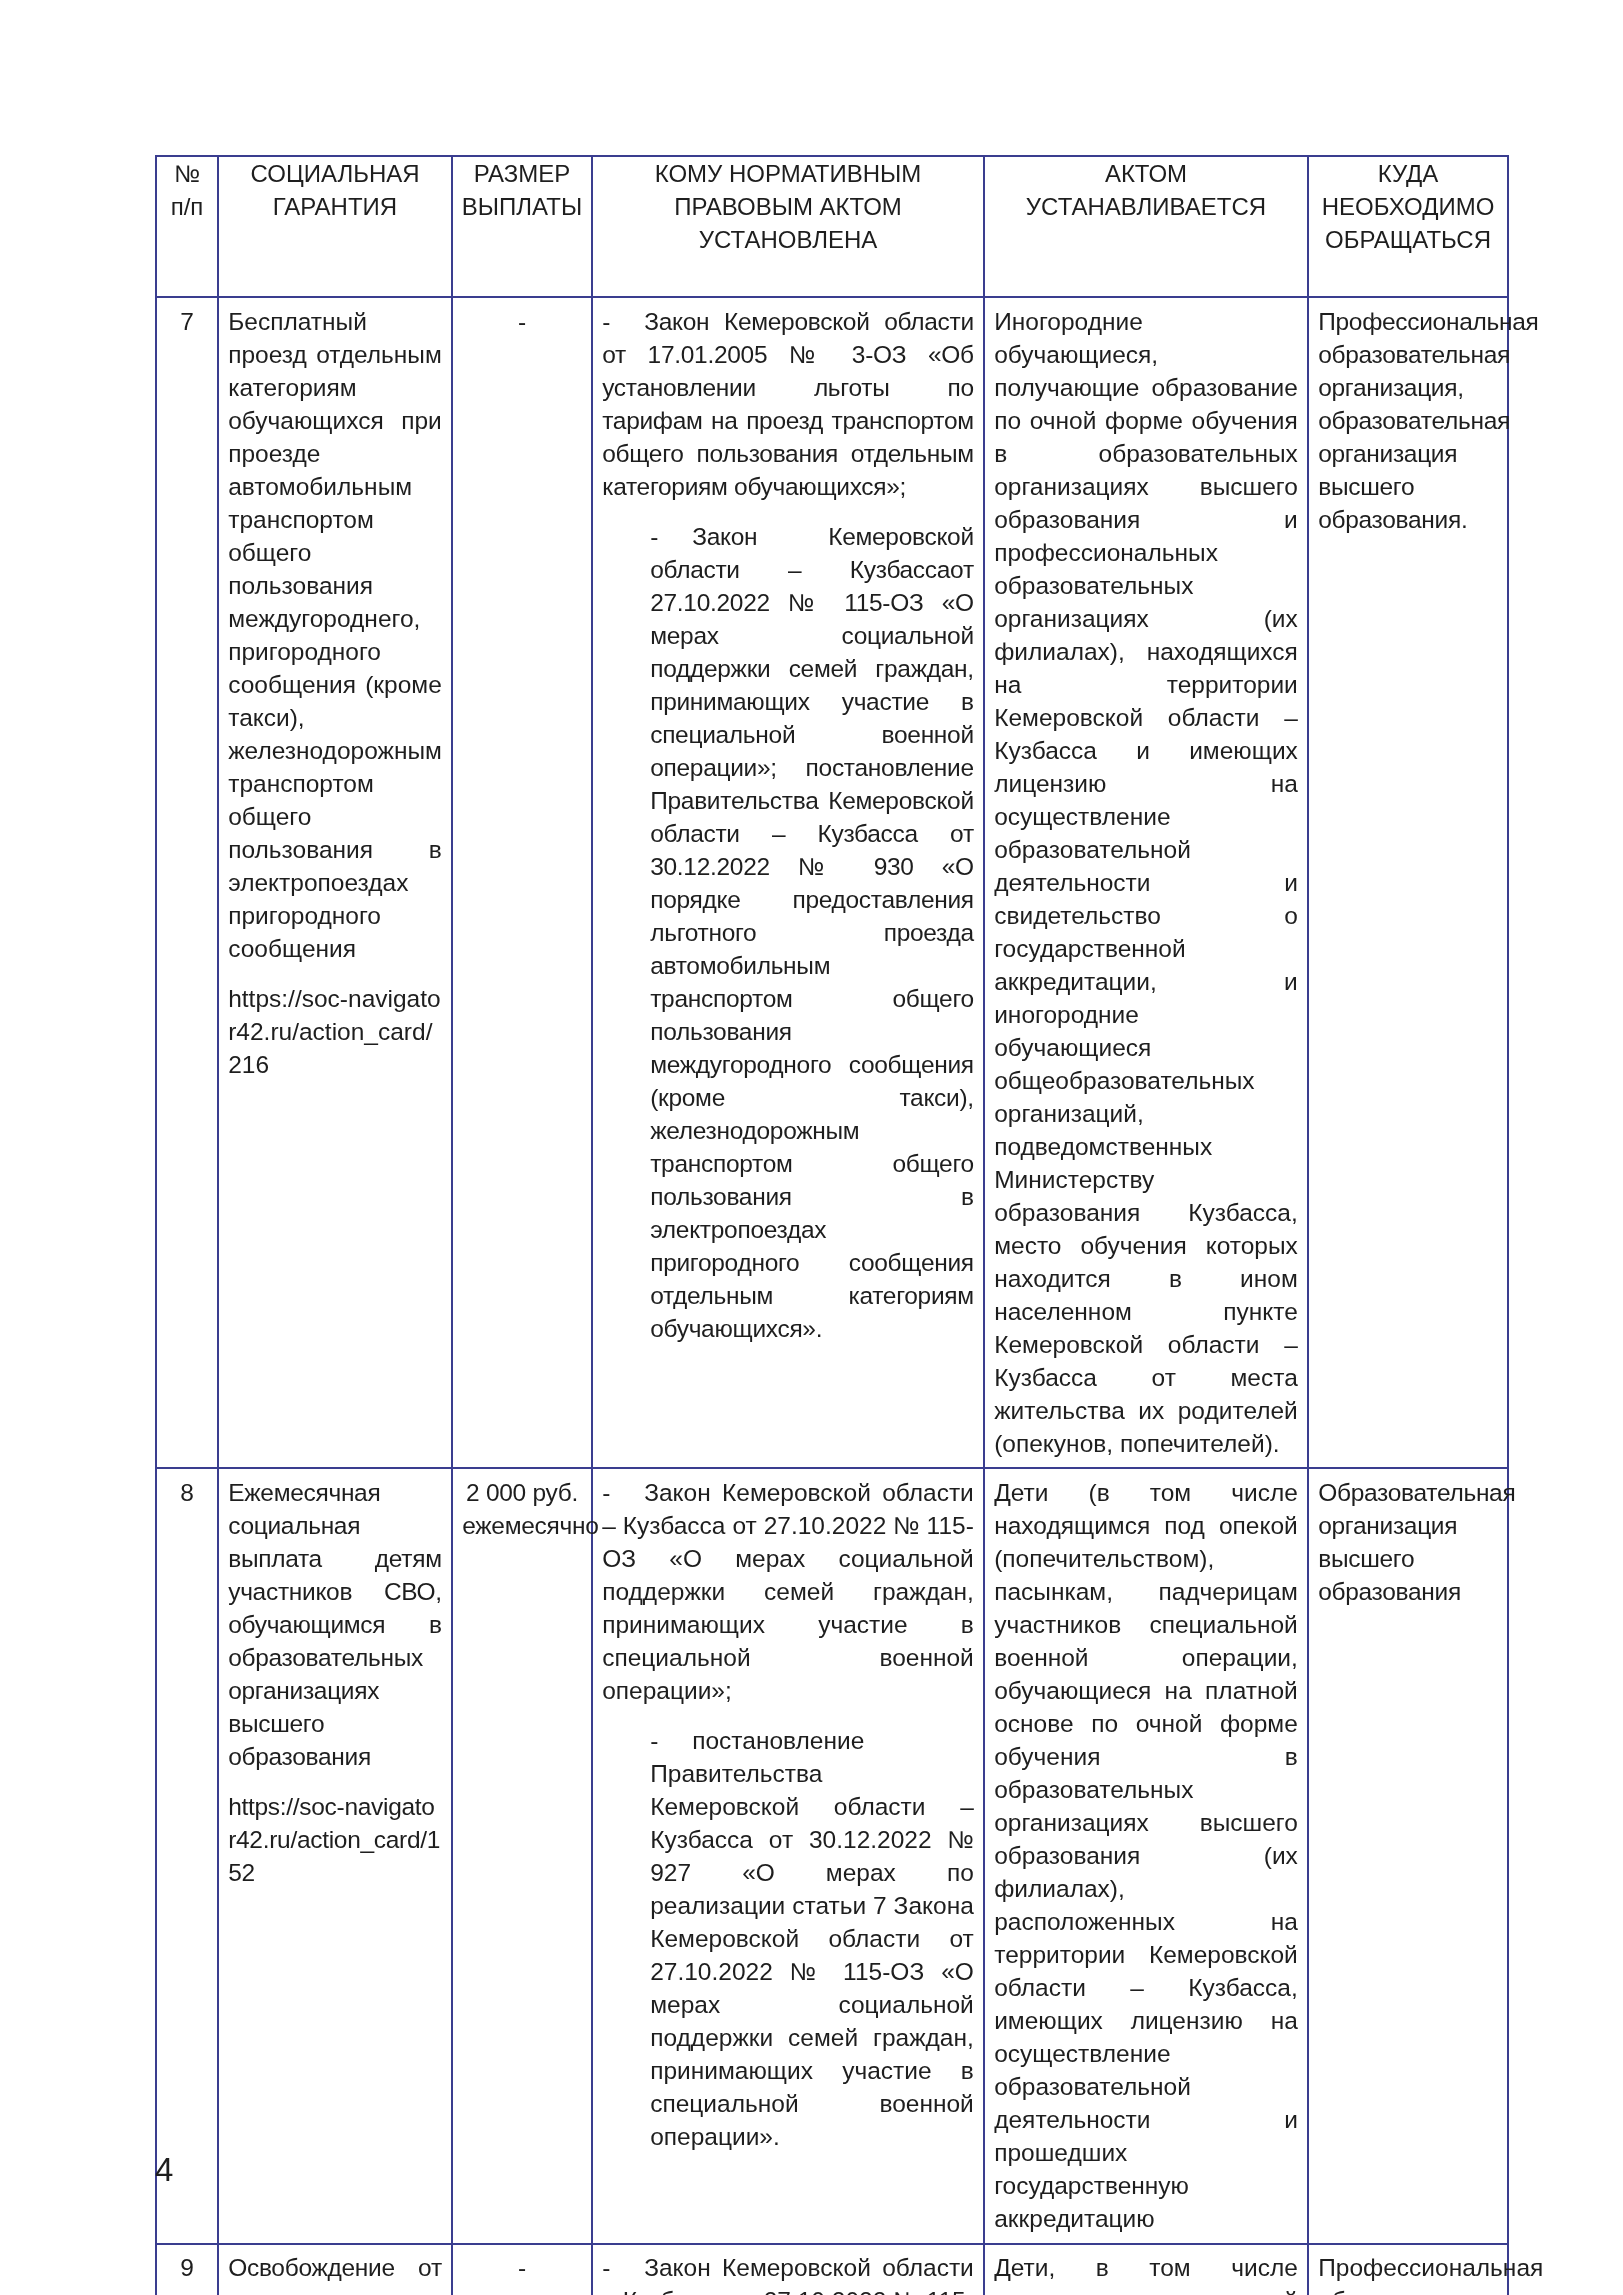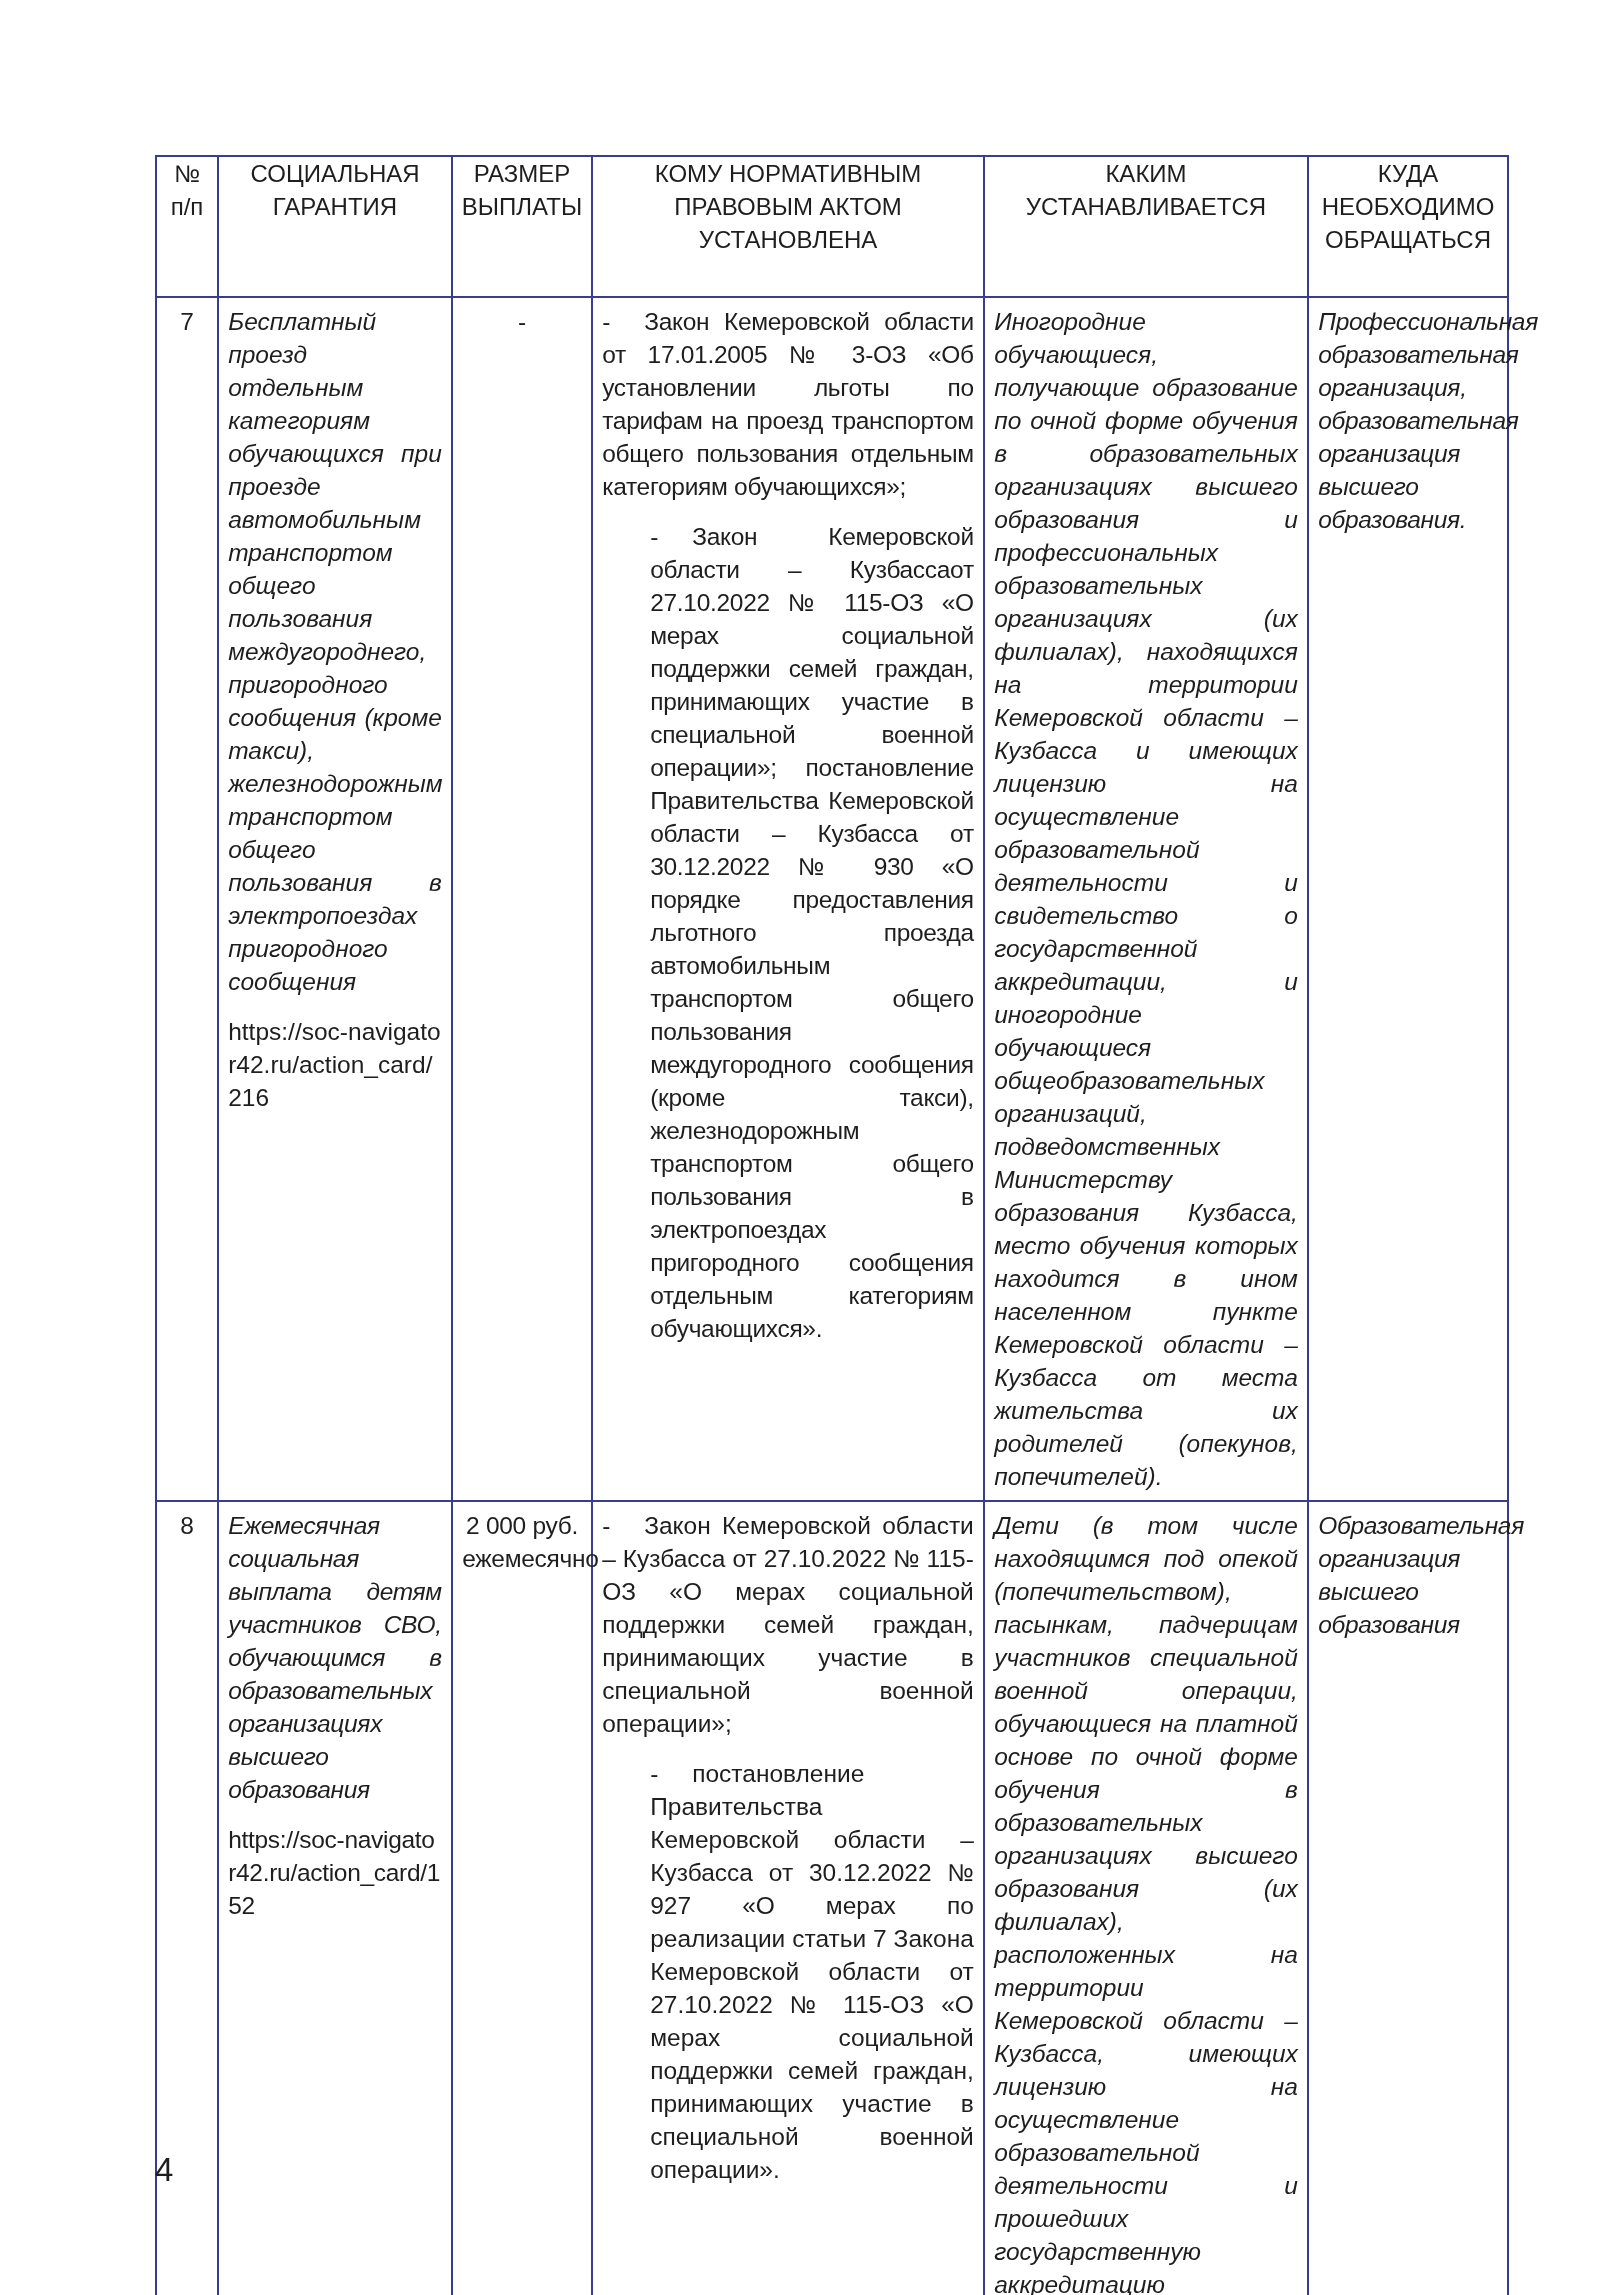--- a/index.html
+++ b/index.html
@@ -22,21 +22,21 @@
     col.c-where { width: 200px; }
 
     thead th { height: 139px; vertical-align: middle; text-align: center;
                font-size: 24px; line-height: 33px; letter-spacing: 0; }
     thead th .hline { display: block; }
 
     tbody td { font-size: 24.5px; line-height: 33px; }
     td .cell { padding: 6.5px 9.2px 7.9px 9.2px; }
     td.num .cell { text-align: center; padding-top: 6.5px; }
     td.amount .cell { text-align: center; font-weight: normal; }
-    .just { text-align: justify; text-align-last: left; hyphens: manual; font-style: italic; }
+    .just { text-align: justify; text-align-last: left; hyphens: manual; }
     .narrow { font-stretch: condensed; letter-spacing: -0.3px; }
     .para + .para { margin-top: 17px; margin-left: 48px; }
     .link { margin-top: 17px; word-break: break-all; }
     .act-item { text-align: justify; text-align-last: left; }
     .act-item .dash { display: inline-block; width: 42px; }
 
     .row7 td { height: 813px; }
     .row8 td { height: 484px; }
     .row9 td { height: 537px; }
 
@@ -69,21 +69,21 @@
         <th>
           <span class="hline">РАЗМЕР</span>
           <span class="hline">ВЫПЛАТЫ</span>
         </th>
         <th>
           <span class="hline">КОМУ НОРМАТИВНЫМ</span>
           <span class="hline">ПРАВОВЫМ АКТОМ</span>
           <span class="hline">УСТАНОВЛЕНА</span>
         </th>
         <th>
-          <span class="hline">КАКИМ</span>
+          <span class="hline">АКТОМ</span>
           <span class="hline">УСТАНАВЛИВАЕТСЯ</span>
         </th>
         <th>
           <span class="hline">КУДА</span>
           <span class="hline">НЕОБХОДИМО</span>
           <span class="hline">ОБРАЩАТЬСЯ</span>
         </th>
       </tr>
     </thead>
     <tbody>

